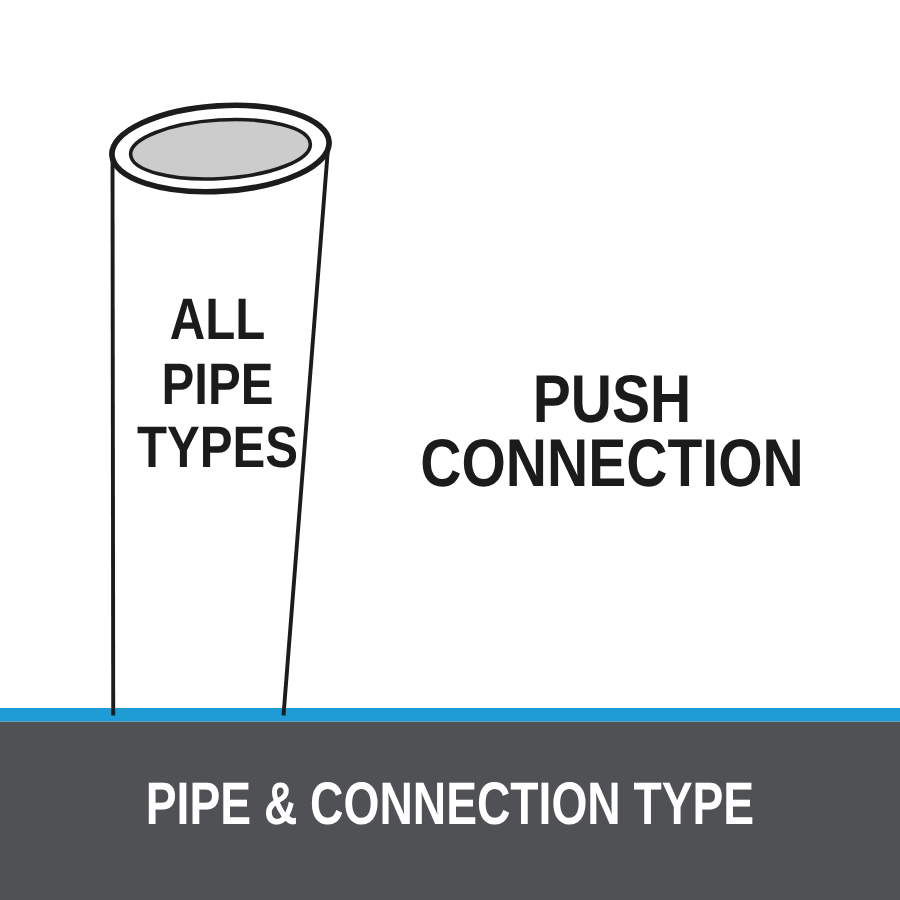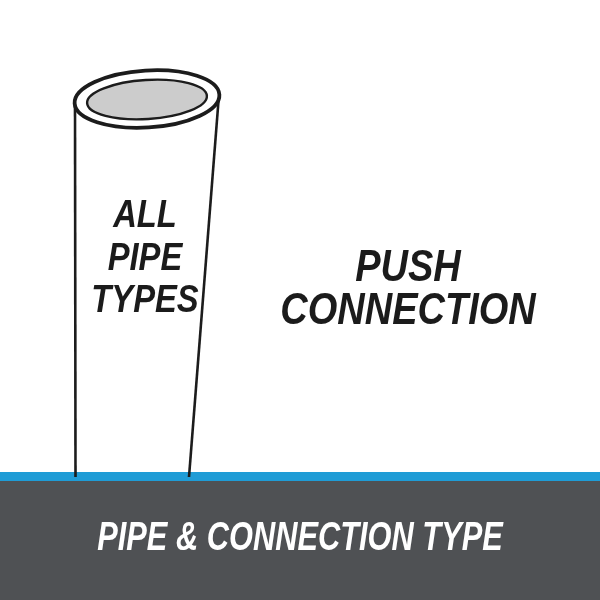--- a/index.html
+++ b/index.html
@@ -7,21 +7,20 @@
     padding: 0;
     background: #ffffff;
   }
   .stage {
     position: relative;
     width: 600px;
     height: 600px;
     overflow: hidden;
     background: #ffffff;
     font-family: "Liberation Sans", "DejaVu Sans", sans-serif;
-    font-style: italic;
   }
   .stage svg {
     position: absolute;
     left: 0;
     top: 0;
   }
   .wall {
     stroke: #1c1c1c;
     stroke-width: 2.6;
     fill: none;

